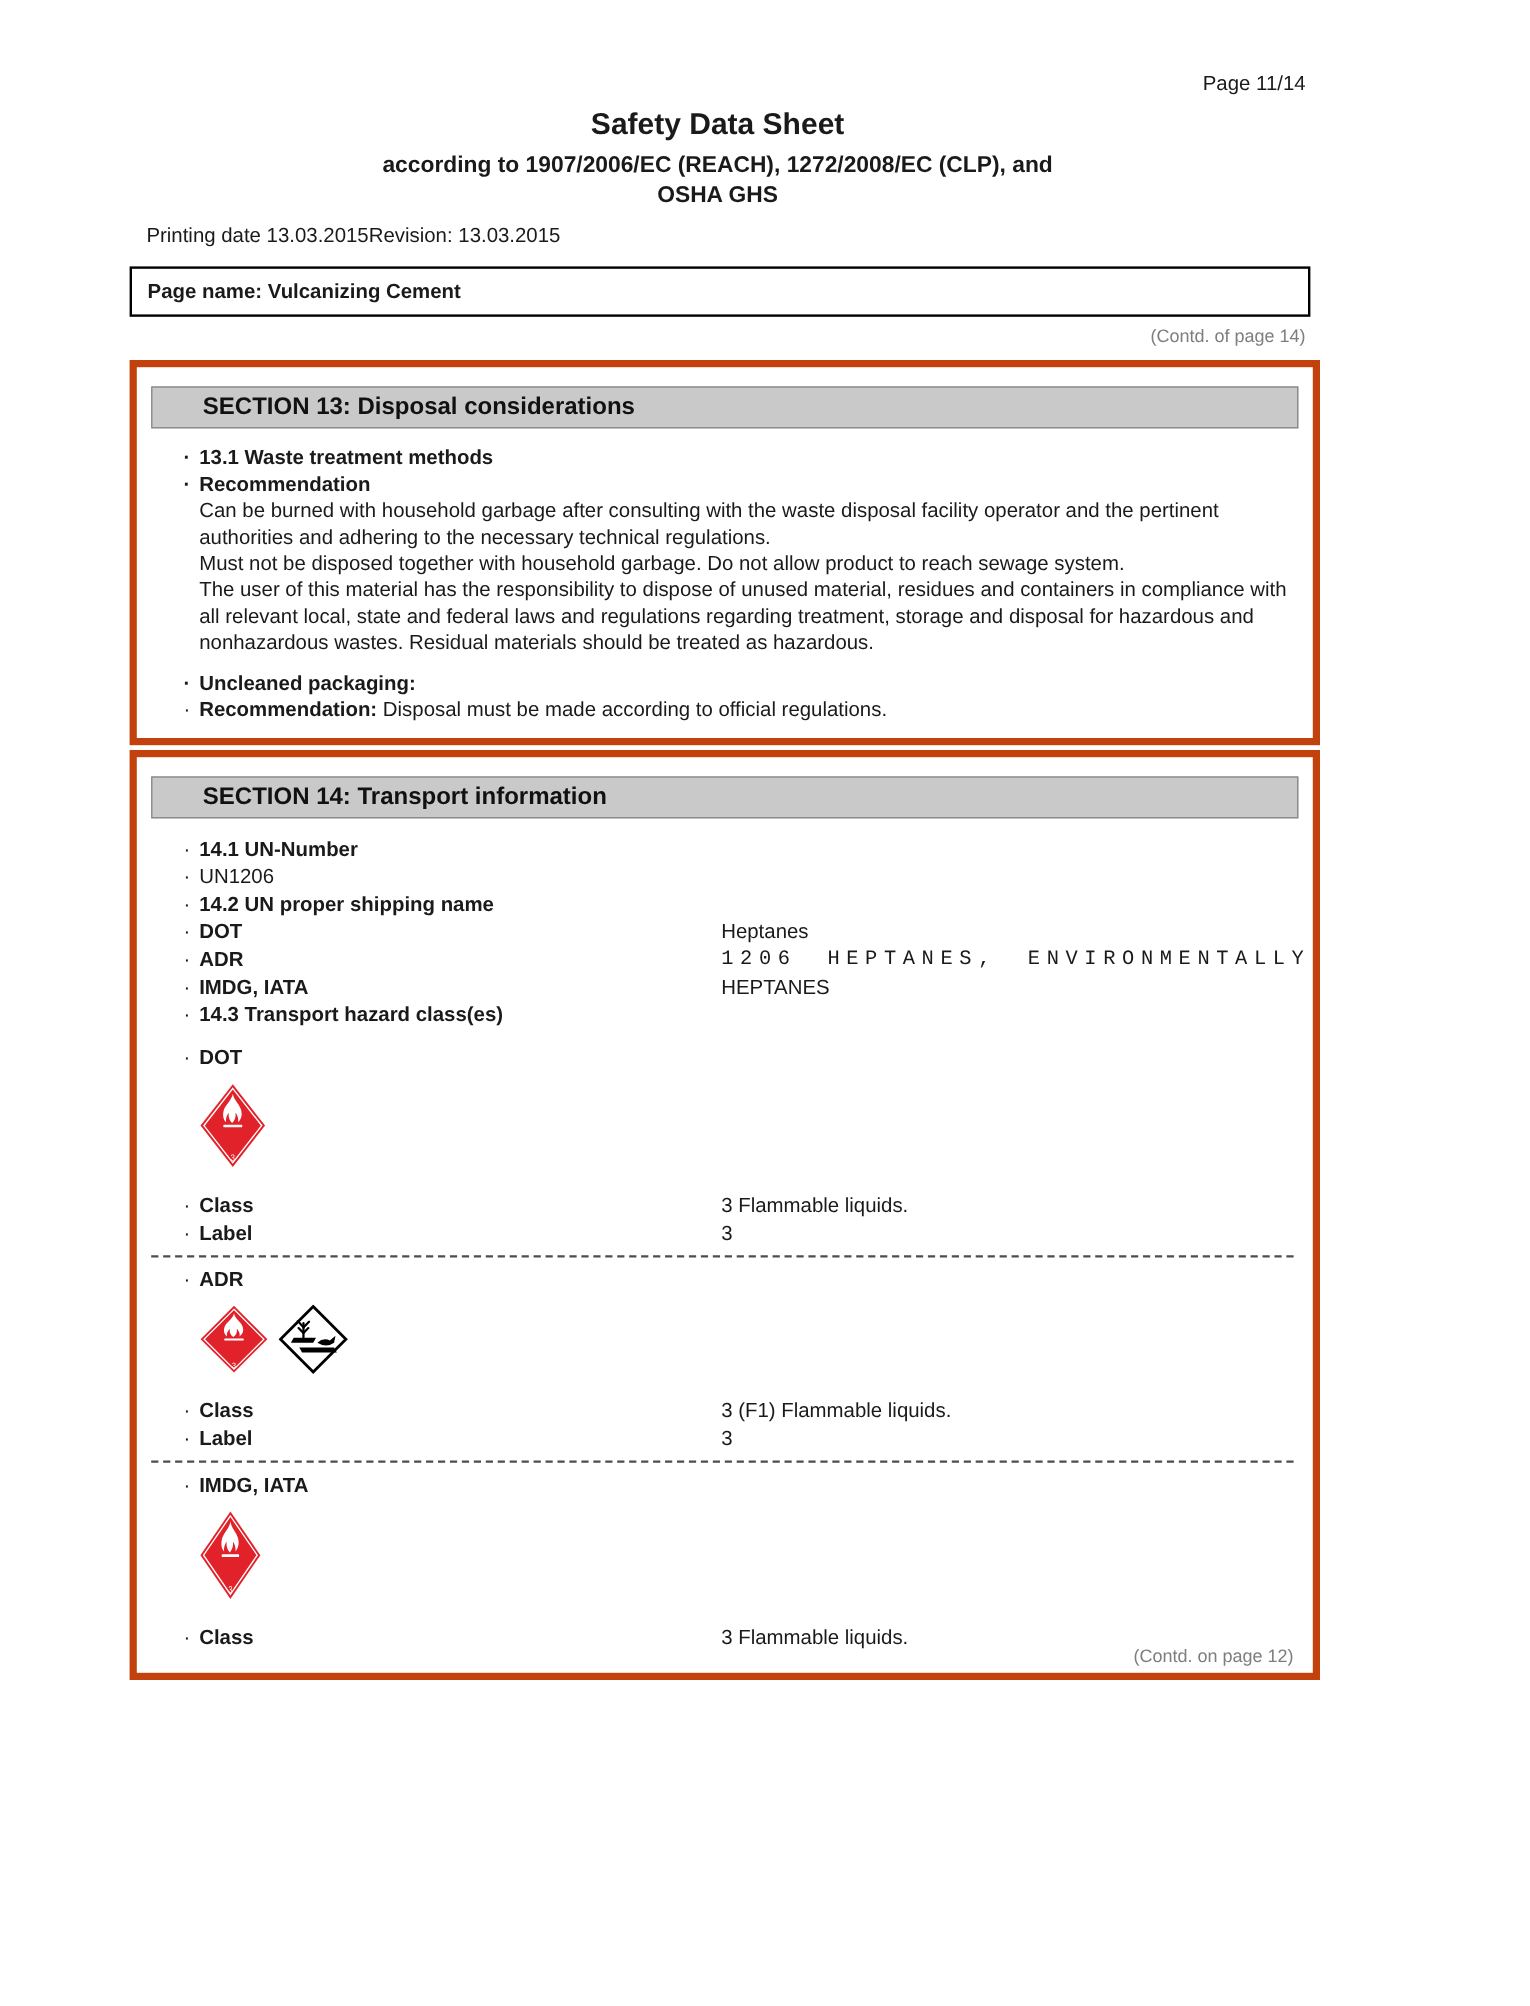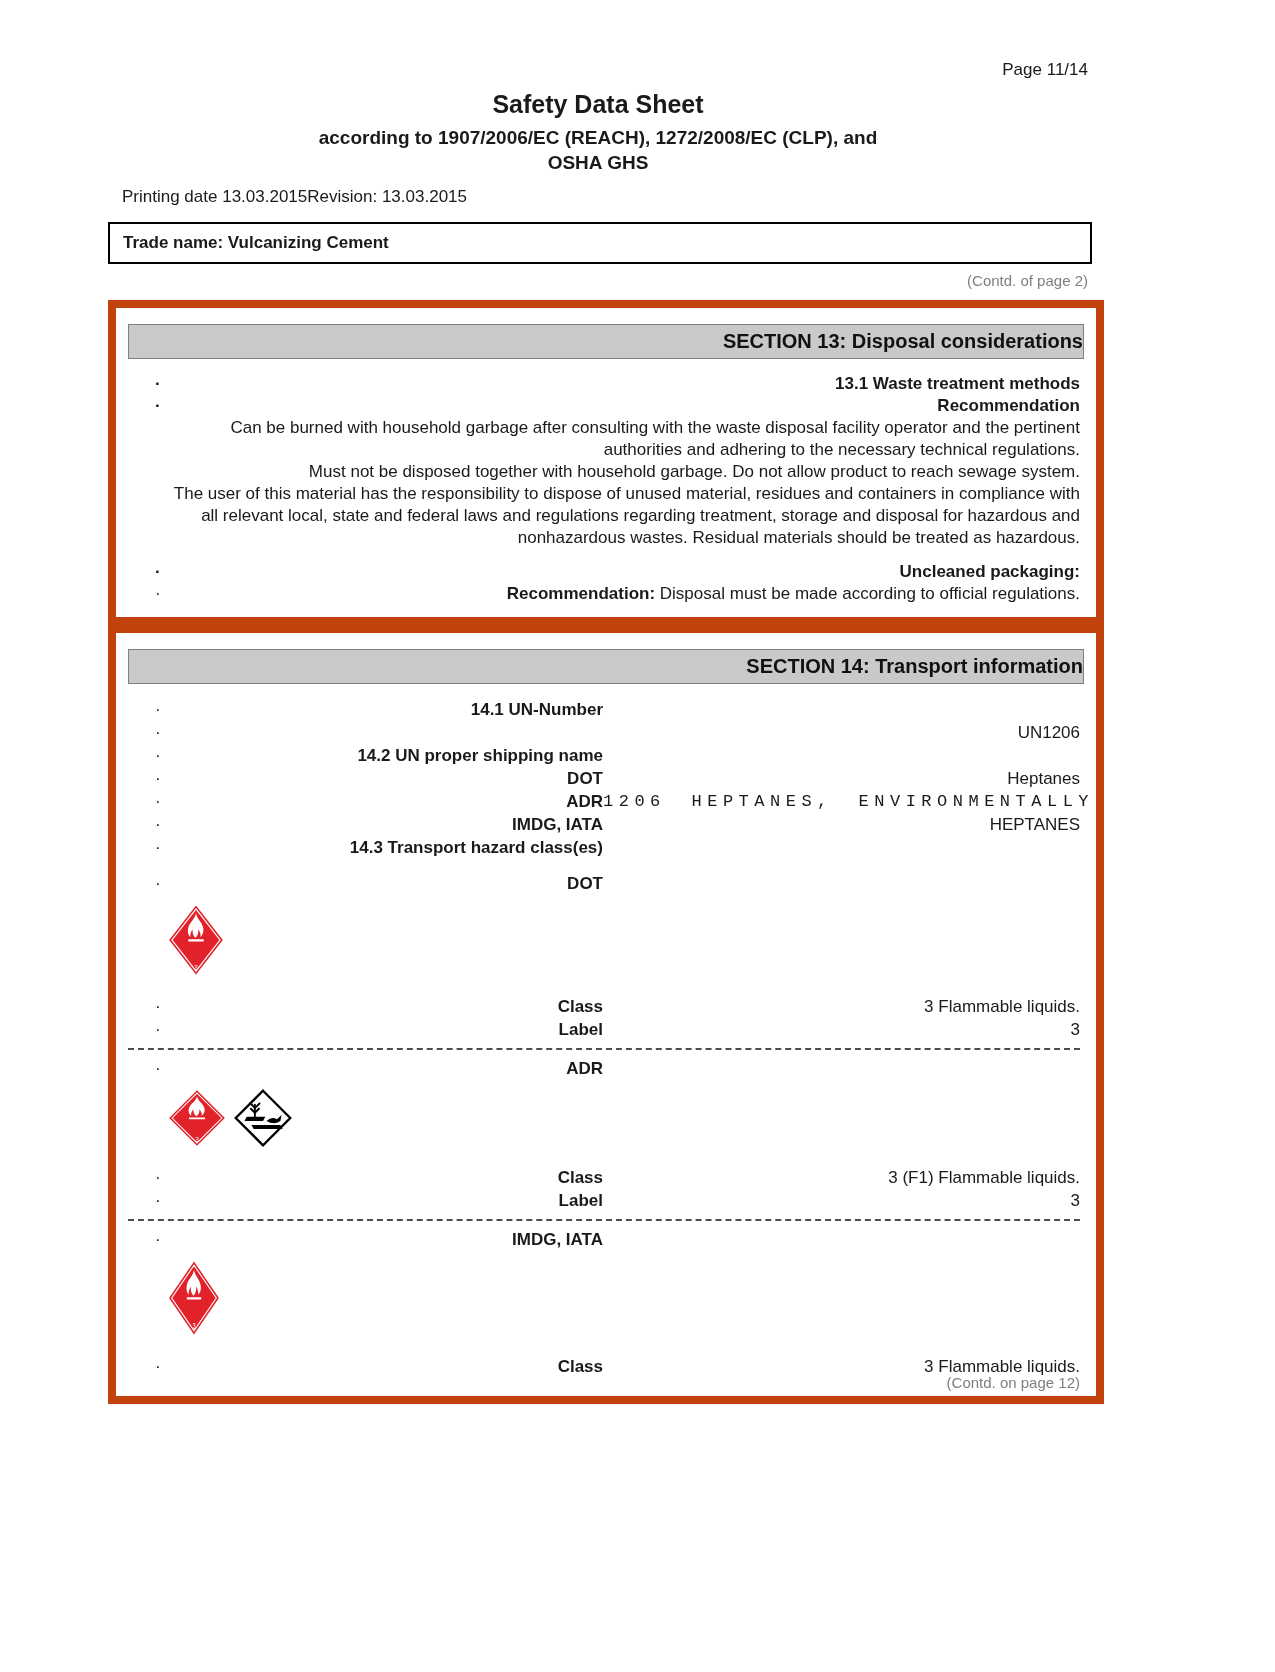--- a/index.html
+++ b/index.html
@@ -12,21 +12,21 @@
   .doc-title{top:90px;text-align:center;font-size:25px;font-weight:bold;}
   .doc-sub1{top:127px;text-align:center;font-size:19px;font-weight:bold;}
   .doc-sub2{top:152px;text-align:center;font-size:19px;font-weight:bold;}
   .dates{top:187px;display:flex;font-size:17px;padding:0 16px 0 14px;box-sizing:border-box;}
   .trade-box{top:222px;height:38px;border:2px solid #000;box-sizing:content-box;}
   .trade-box .tn{font-size:17px;font-weight:bold;line-height:38px;padding-left:13px;}
   .contd{color:#7e7e7e;font-size:15px;text-align:right;padding-right:16px;}
   .contd-of{top:272px;}
 
   
-  .secbox{border:8px solid #c2410c;background:#fff;text-align:right;}
+  .secbox{border:6px solid #c2410c;background:#fff;}
   .sec13{top:300px;min-height:306px;}
   .sec14{top:625px;height:763px;overflow:hidden;position:absolute;}
   .sec-bar{margin:16px 12px 0 12px;background:#c9c9c9;border:1px solid #7f7f7f;height:33px;line-height:33px;padding-left:42px;font-size:20px;font-weight:bold;color:#111;}
   .sec-body{margin:14px 16px 12px 52px;font-size:17px;line-height:22px;}
 
   
   .brow{position:relative;}
   .bullet{position:absolute;left:-13px;top:0;}
   .bold{font-weight:bold;}
   .para{margin:0;}
@@ -52,24 +52,24 @@
   <div class="col doc-title">Safety Data Sheet</div>
   <div class="col doc-sub1">according to 1907/2006/EC (REACH), 1272/2008/EC (CLP), and</div>
   <div class="col doc-sub2">OSHA GHS</div>
 
   <div class="col dates">
     <span>Printing date 13.03.2015</span>
     <span>Revision: 13.03.2015</span>
   </div>
 
   <div class="col trade-box">
-    <div class="tn">Trade name: Vulcanizing Cement</div>
-  </div>
-
-  <div class="col contd contd-of">(Contd. of page 2)</div>
+    <div class="tn">Page name: Vulcanizing Cement</div>
+  </div>
+
+  <div class="col contd contd-of">(Contd. of page 14)</div>
 
   <div class="col secbox sec13">
     <div class="sec-bar">SECTION 13: Disposal considerations</div>
     <div class="sec-body">
       <div class="brow bold">
         <span class="bullet">·</span>
         <span>13.1 Waste treatment methods</span>
       </div>
       <div class="brow bold">
         <span class="bullet">·</span>

